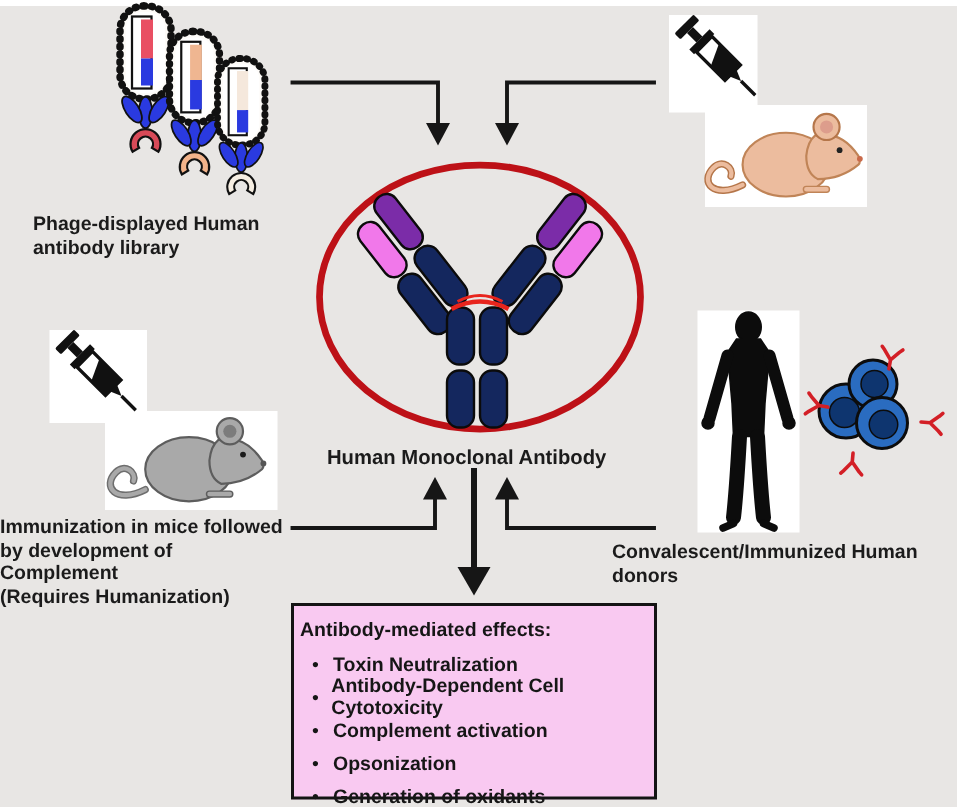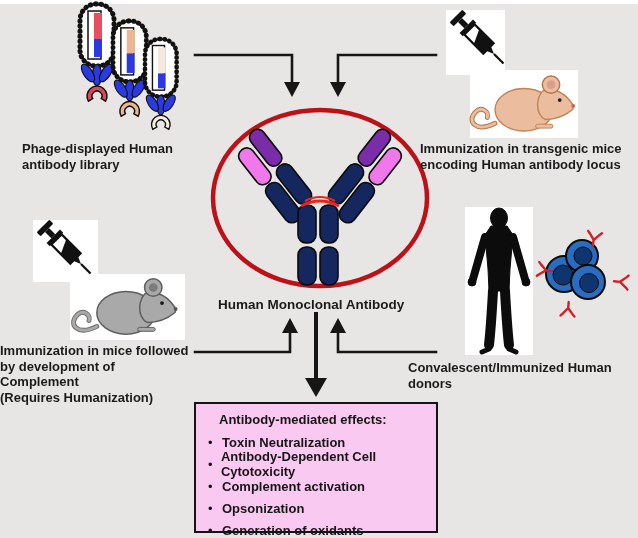--- a/index.html
+++ b/index.html
@@ -4,21 +4,21 @@
 <style>
   html,body{margin:0;padding:0;}
   body{background:#e8e6e4;font-family:"Liberation Sans","DejaVu Sans",sans-serif;}
   .stage{position:relative;width:638px;height:538px;background:#e8e6e4;overflow:hidden;}
   .topstrip{position:absolute;left:0;top:0;width:638px;height:4px;background:#ffffff;}
   .tile{position:absolute;background:#ffffff;}
   svg{position:absolute;overflow:visible;}
   .lbl{position:absolute;font-weight:bold;font-size:13px;line-height:15.5px;color:#1b1b1b;text-align:left;}
   .fx-box{position:absolute;left:194px;top:402px;width:244px;height:131px;box-sizing:border-box;
           background:#f9c9f1;border:2px solid #141414;}
-  .fx-title{font-weight:bold;font-size:13px;color:#161616;margin:8px 0 0 23px;}
+  .fx-title{font-weight:bold;font-size:13px;color:#161616;margin:8px 0 0 4px;}
   .fx-list{margin:4px 0 0 0;padding:0;list-style:none;}
   .fx-item{display:flex;height:22px;align-items:center;font-size:13px;color:#161616;}
   .fx-bullet{width:14px;margin-left:12px;font-size:13px;}
   .fx-text{font-weight:bold;}
 </style>
 </head>
 <body>
 
 <div class="stage">
   <div class="topstrip"></div>
@@ -218,24 +218,20 @@
         <path d="M0,8 L0,2 M0,2 L-5,-4 M-5,-4 L-7,-6 M0,2 L5,-4 M5,-4 L7,-6"></path>
       </g>
     </g>
   </svg>
 
   <div class="lbl" style="left:22px;top:141px;width:200px;">
     <div>Phage-displayed Human</div>
     <div>antibody library</div>
   </div>
 
-  <div class="lbl" style="left:420px;top:141px;width:214px;">
-    <div>Immunization in transgenic mice</div>
-    <div>encoding Human antibody locus</div>
-  </div>
 
   <div class="lbl" style="left:0px;top:343px;width:192px;">
     <div>Immunization in mice followed</div>
     <div>by development of Complement</div>
     <div>(Requires Humanization)</div>
   </div>
 
   <div class="lbl" style="left:408px;top:360px;width:238px;">Convalescent/Immunized Human donors</div>
 
   <div class="lbl" style="left:218px;top:297px;width:204px;font-size:13.5px;">Human Monoclonal Antibody</div>

